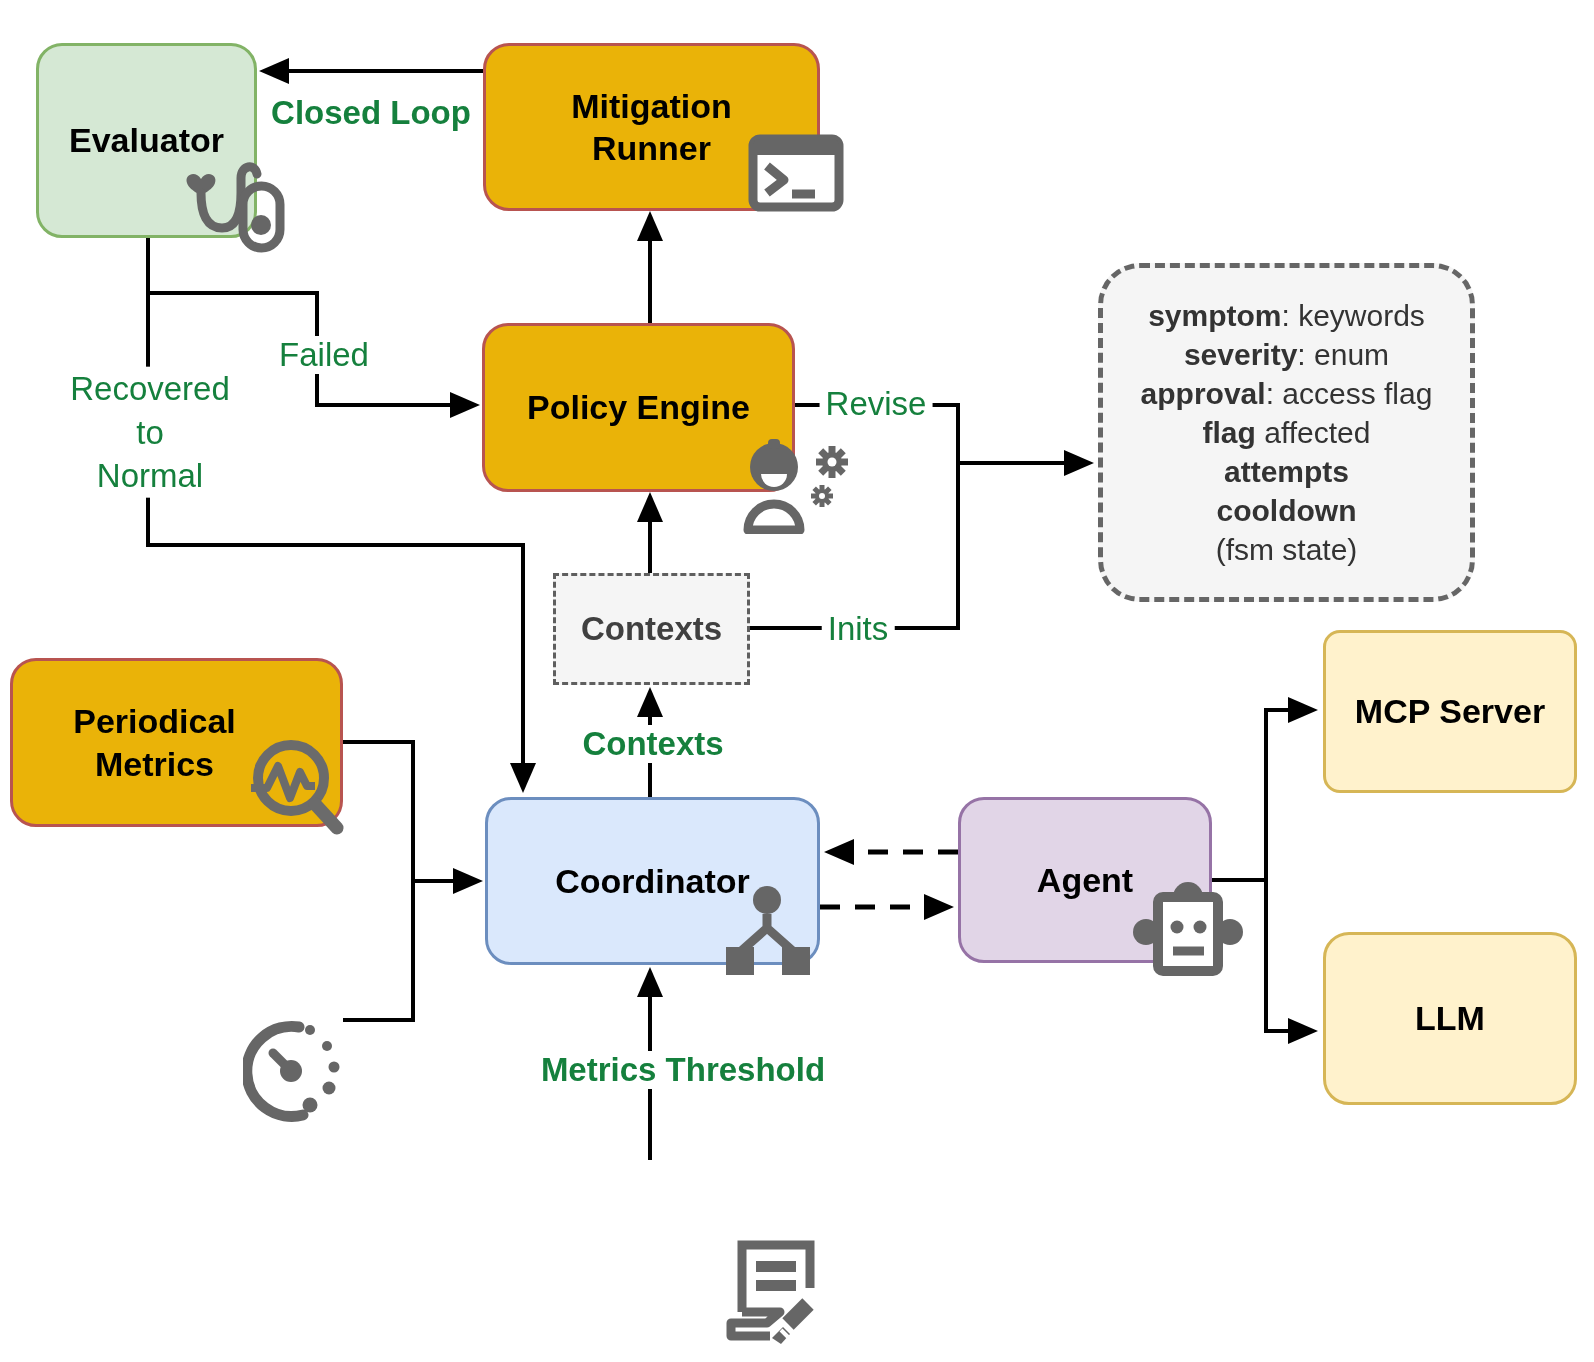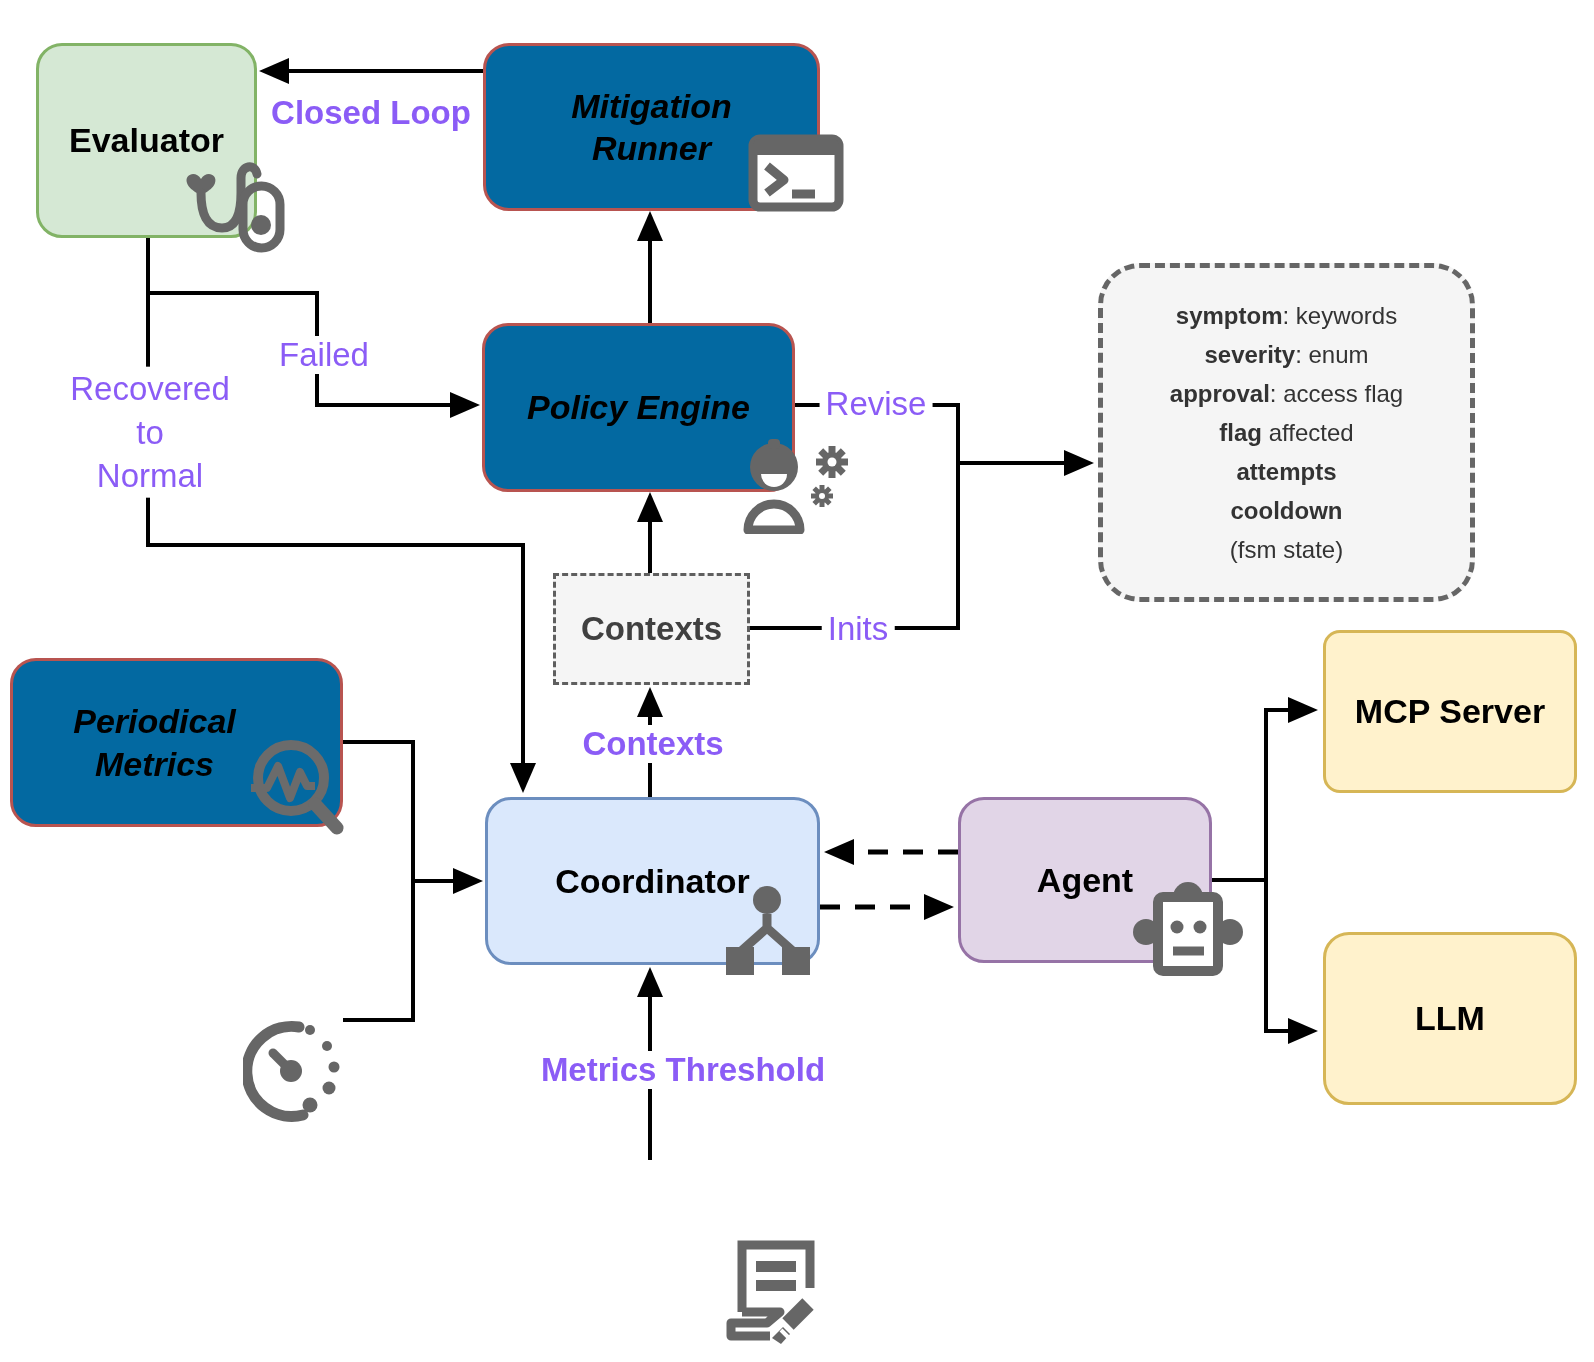--- a/index.html
+++ b/index.html
@@ -7,32 +7,32 @@
           font-family:"Liberation Sans",sans-serif;}
   svg.wires{position:absolute;left:0;top:0;z-index:1;}
   svg.wires path{stroke:#000;stroke-width:4;fill:none;}
   svg.wires path.dash{stroke-width:5;stroke-dasharray:20 15;}
   svg.wires polygon{fill:#000;stroke:none;}
   .node{position:absolute;box-sizing:border-box;border:3px solid;border-radius:26px;
         display:flex;align-items:center;justify-content:center;text-align:center;
         font-size:34px;font-weight:700;color:#000;line-height:1.25;z-index:2;}
   .node span{display:inline-block;}
   .green{background:#d5e8d4;border-color:#82b366;}
-  .red{background:#0369a1;border-color:#b85450;font-style:italic;}
+  .red{background:#eab308;border-color:#b85450;}
   .blue{background:#dae8fc;border-color:#6c8ebf;}
   .purple{background:#e1d5e7;border-color:#9673a6;}
   .yellow{background:#fff2cc;border-color:#d6b656;}
   .orange{background:#ffe6cc;border-color:#d79b00;}
   .ctxbox{background:#f5f5f5;border:3px dashed #5f5f5f;border-radius:0;color:#404040;font-size:33px;}
   .infobox{position:absolute;box-sizing:border-box;background:#f5f5f5;border:5px dashed #666;
            border-radius:42px;display:flex;flex-direction:column;align-items:center;
            justify-content:center;z-index:2;color:#333;}
-  .iline{font-size:24px;line-height:39px;white-space:nowrap;}
+  .iline{font-size:30px;line-height:39px;white-space:nowrap;}
   .iline b{font-weight:700;}
-  .elabel{position:absolute;transform:translate(-50%,-50%);background:#fff;color:#8b5cf6;
+  .elabel{position:absolute;transform:translate(-50%,-50%);background:#fff;color:#15803d;
           font-size:33px;padding:0 6px;white-space:nowrap;z-index:5;}
   .elabel.bold{font-weight:700;}
   .elabel.multi{white-space:pre-line;text-align:center;line-height:1.32;}
   .icon{position:absolute;z-index:4;}
   .pad-r{padding-right:44px;}
 </style>
 </head>
 <body>
 
 <div id="canvas">

